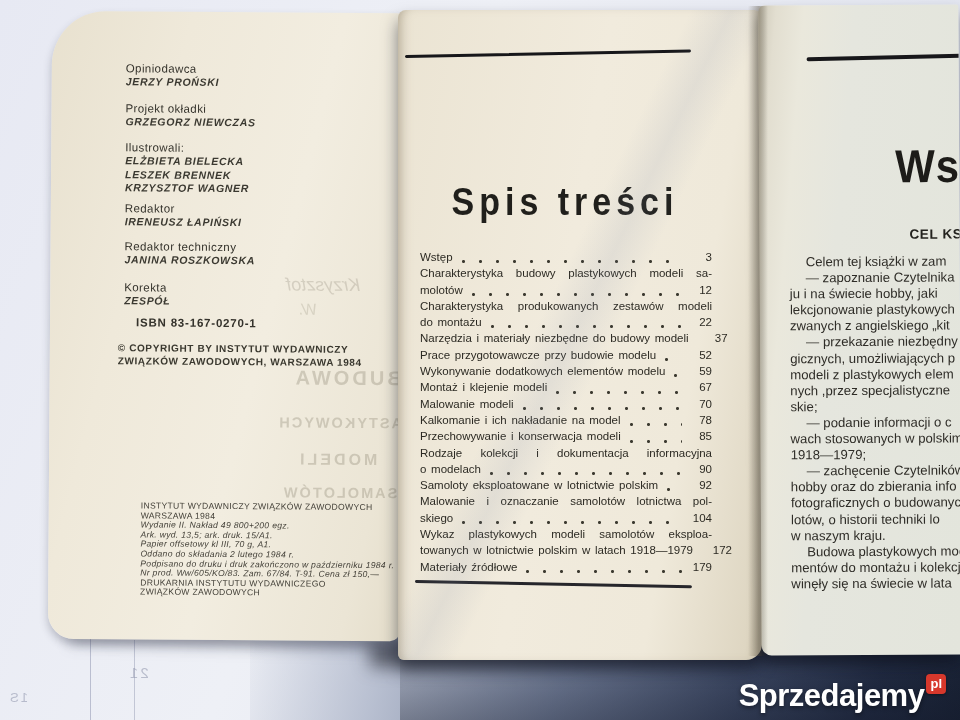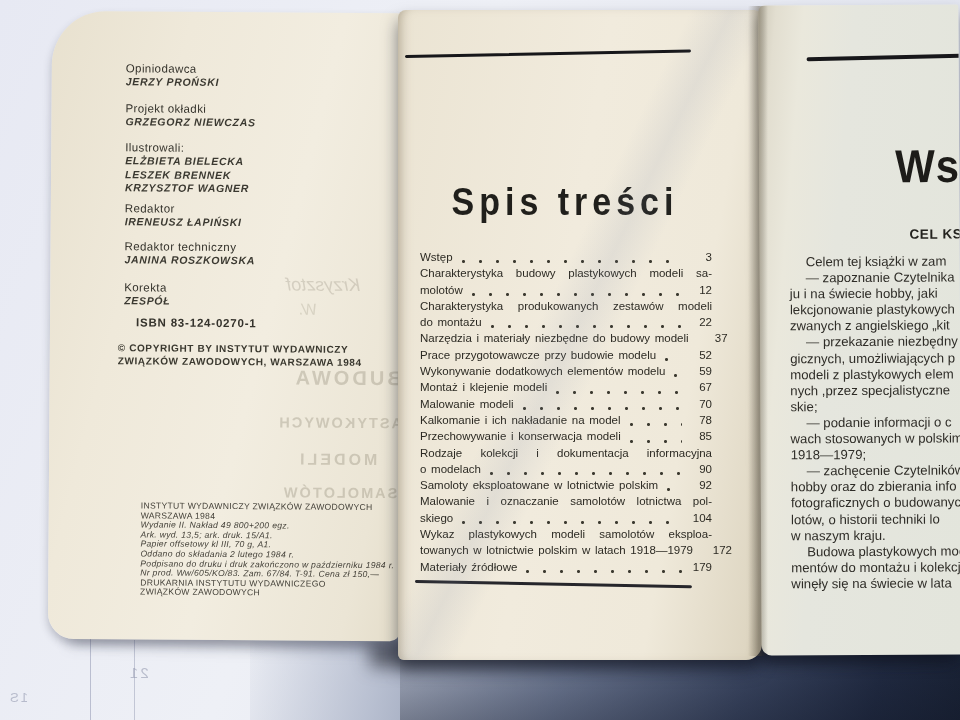--- a/index.html
+++ b/index.html
@@ -128,21 +128,21 @@
         </div>
         <div class="credit-group">
           <div class="credit-label">Redaktor techniczny</div>
           <div class="credit-name">JANINA ROSZKOWSKA</div>
         </div>
         <div class="credit-group">
           <div class="credit-label">Korekta</div>
           <div class="credit-name">ZESPÓŁ</div>
         </div>
       </div>
-    <div class="isbn-line">ISBN 83-124-0270-1</div>
+    <div class="isbn-line">ISBN 83-167-0270-1</div>
     <div class="copyright">
       <div>© COPYRIGHT BY INSTYTUT WYDAWNICZY</div>
       <div>ZWIĄZKÓW ZAWODOWYCH, WARSZAWA 1984</div>
     </div>
     <div class="imprint" id="imprint">
         <div class="imprint-line">INSTYTUT WYDAWNICZY ZWIĄZKÓW ZAWODOWYCH</div>
         <div class="imprint-line">WARSZAWA 1984</div>
         <div class="imprint-line mid">Wydanie II. Nakład 49 800+200 egz.</div>
         <div class="imprint-line mid">Ark. wyd. 13,5; ark. druk. 15/A1.</div>
         <div class="imprint-line mid">Papier offsetowy kl III, 70 g, A1.</div>
@@ -274,14 +274,17 @@
         <div class="rp-line">lotów, o historii techniki lo</div>
         <div class="rp-line">w naszym kraju.</div>
         <div class="rp-line ind">Budowa plastykowych mode</div>
         <div class="rp-line">mentów do montażu i kolekcj</div>
         <div class="rp-line">winęły się na świecie w lata</div>
       </div>
   </div>
 
   <div class="gutter-shadow"></div>
 
+  <div class="watermark">
+    <span class="wm-brand">Sprzedajemy</span><span class="wm-badge">pl</span>
+  </div>
 
 </div>
 
 </body></html>

